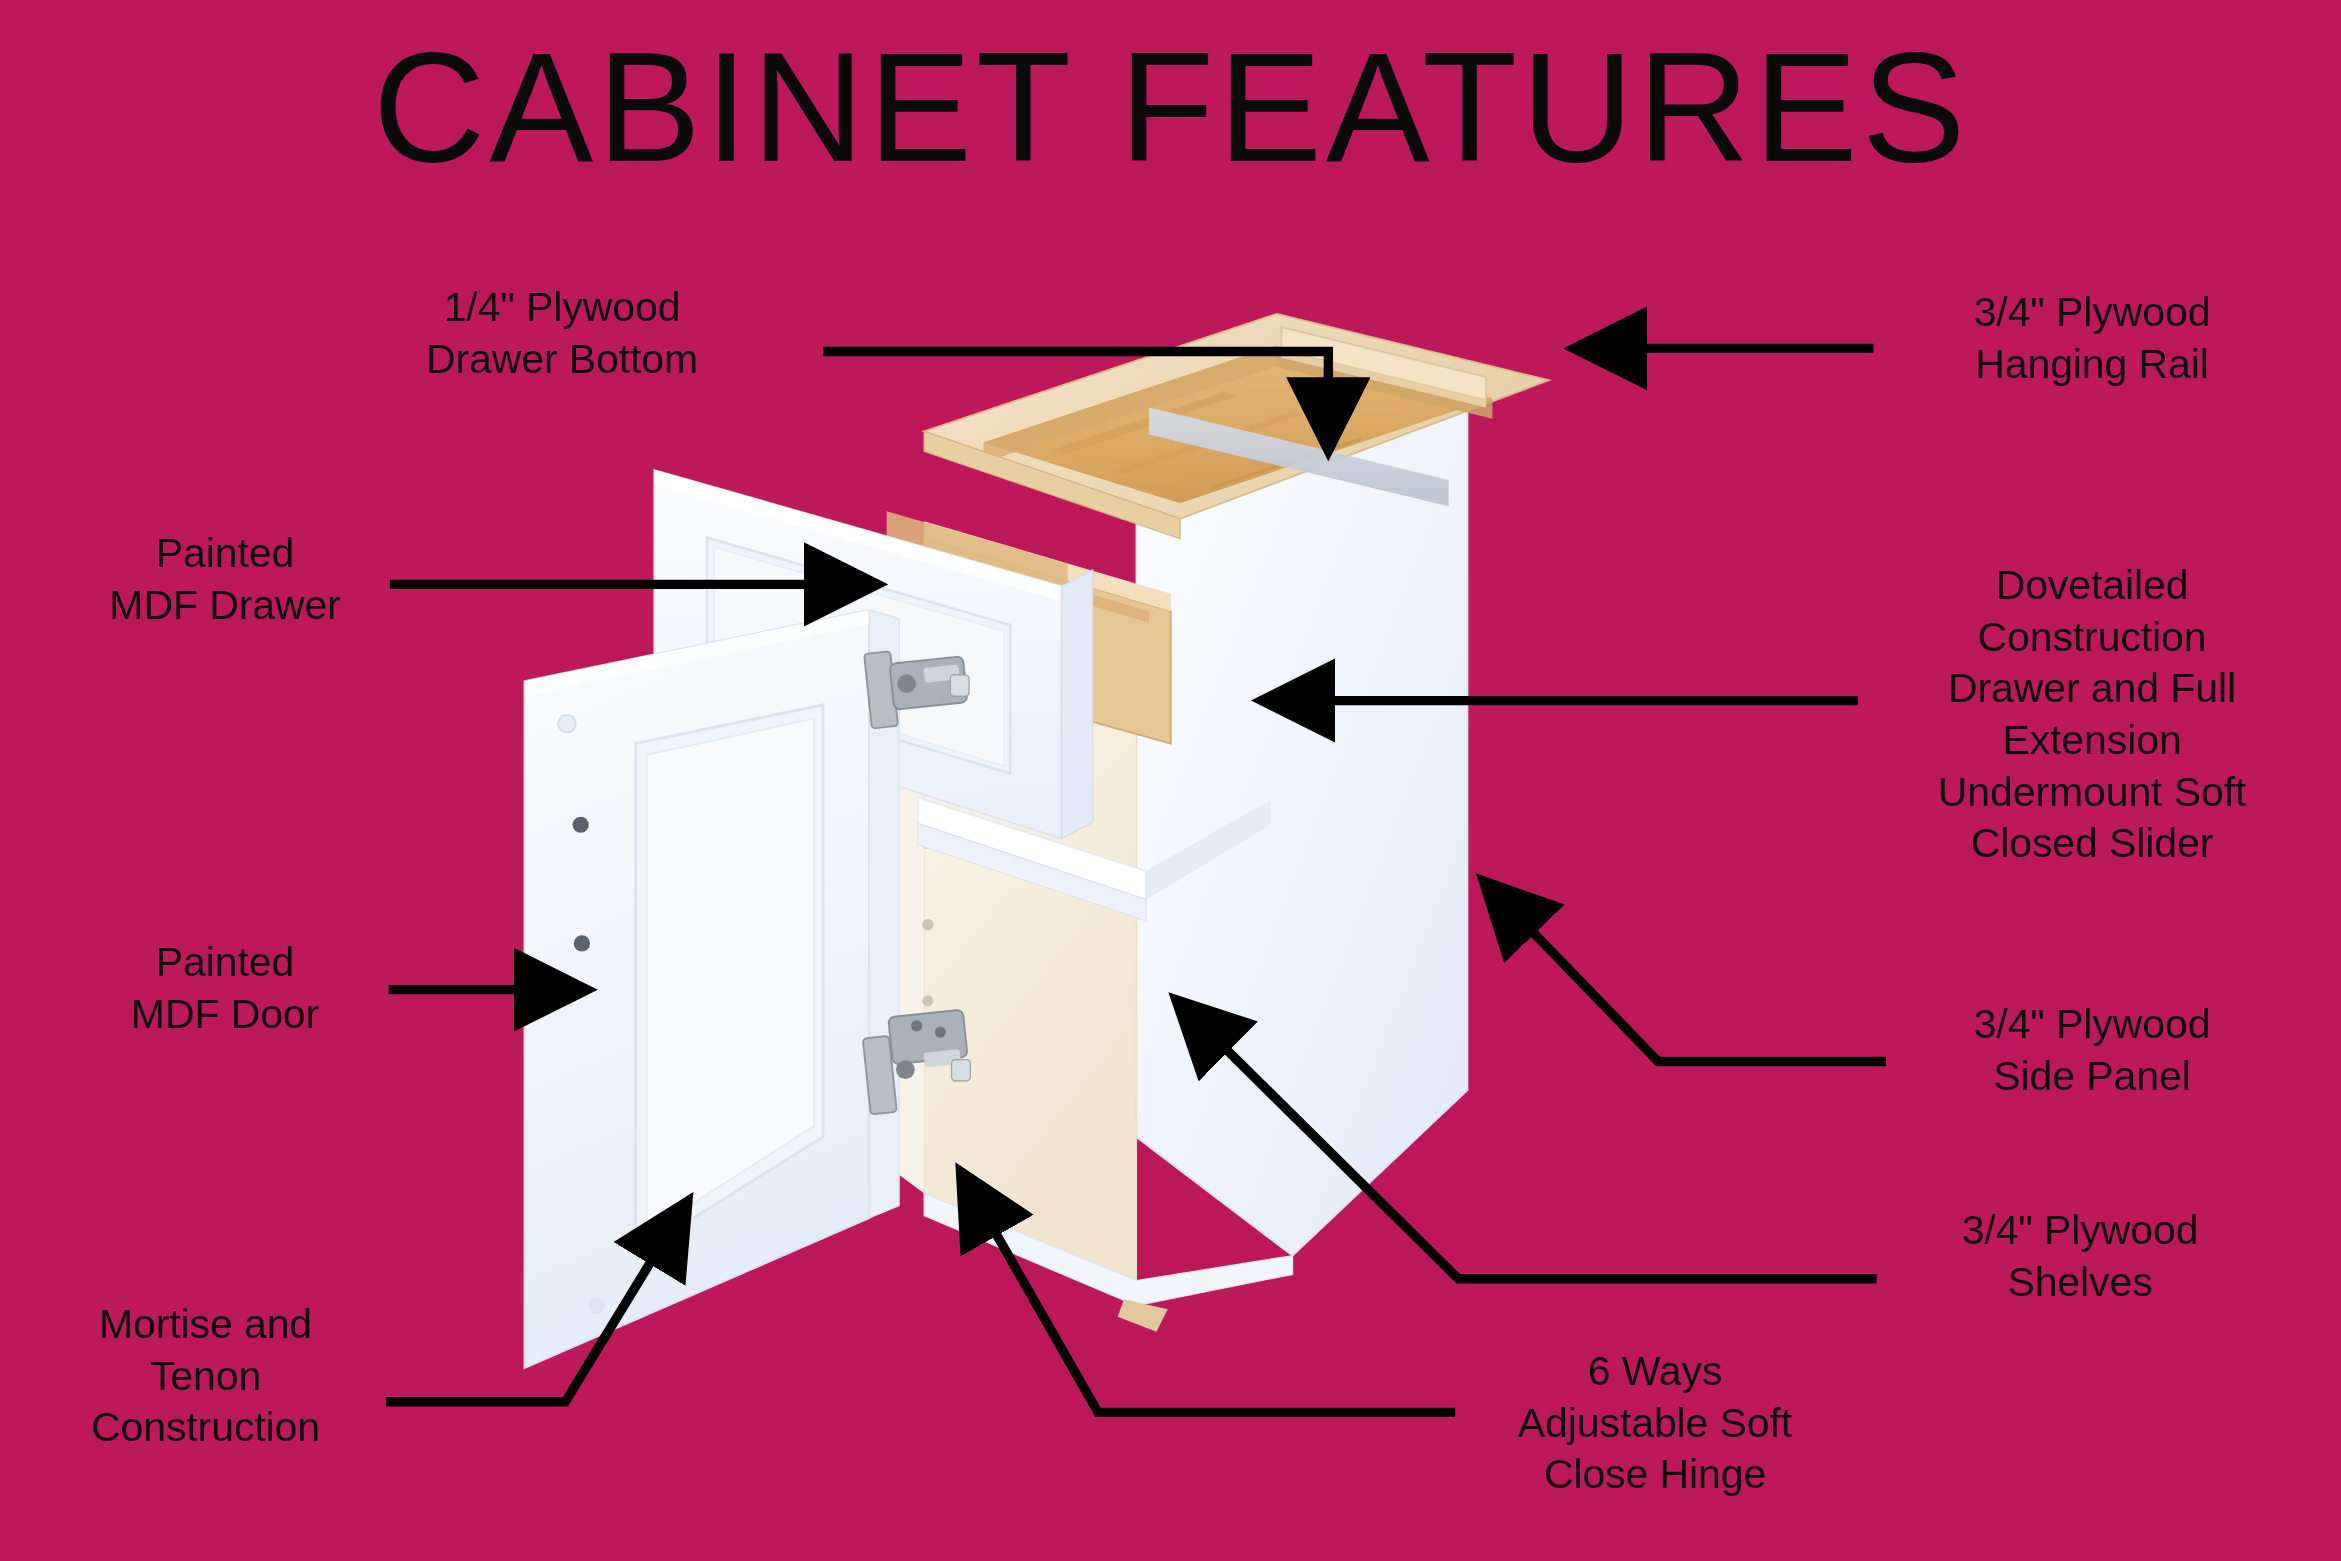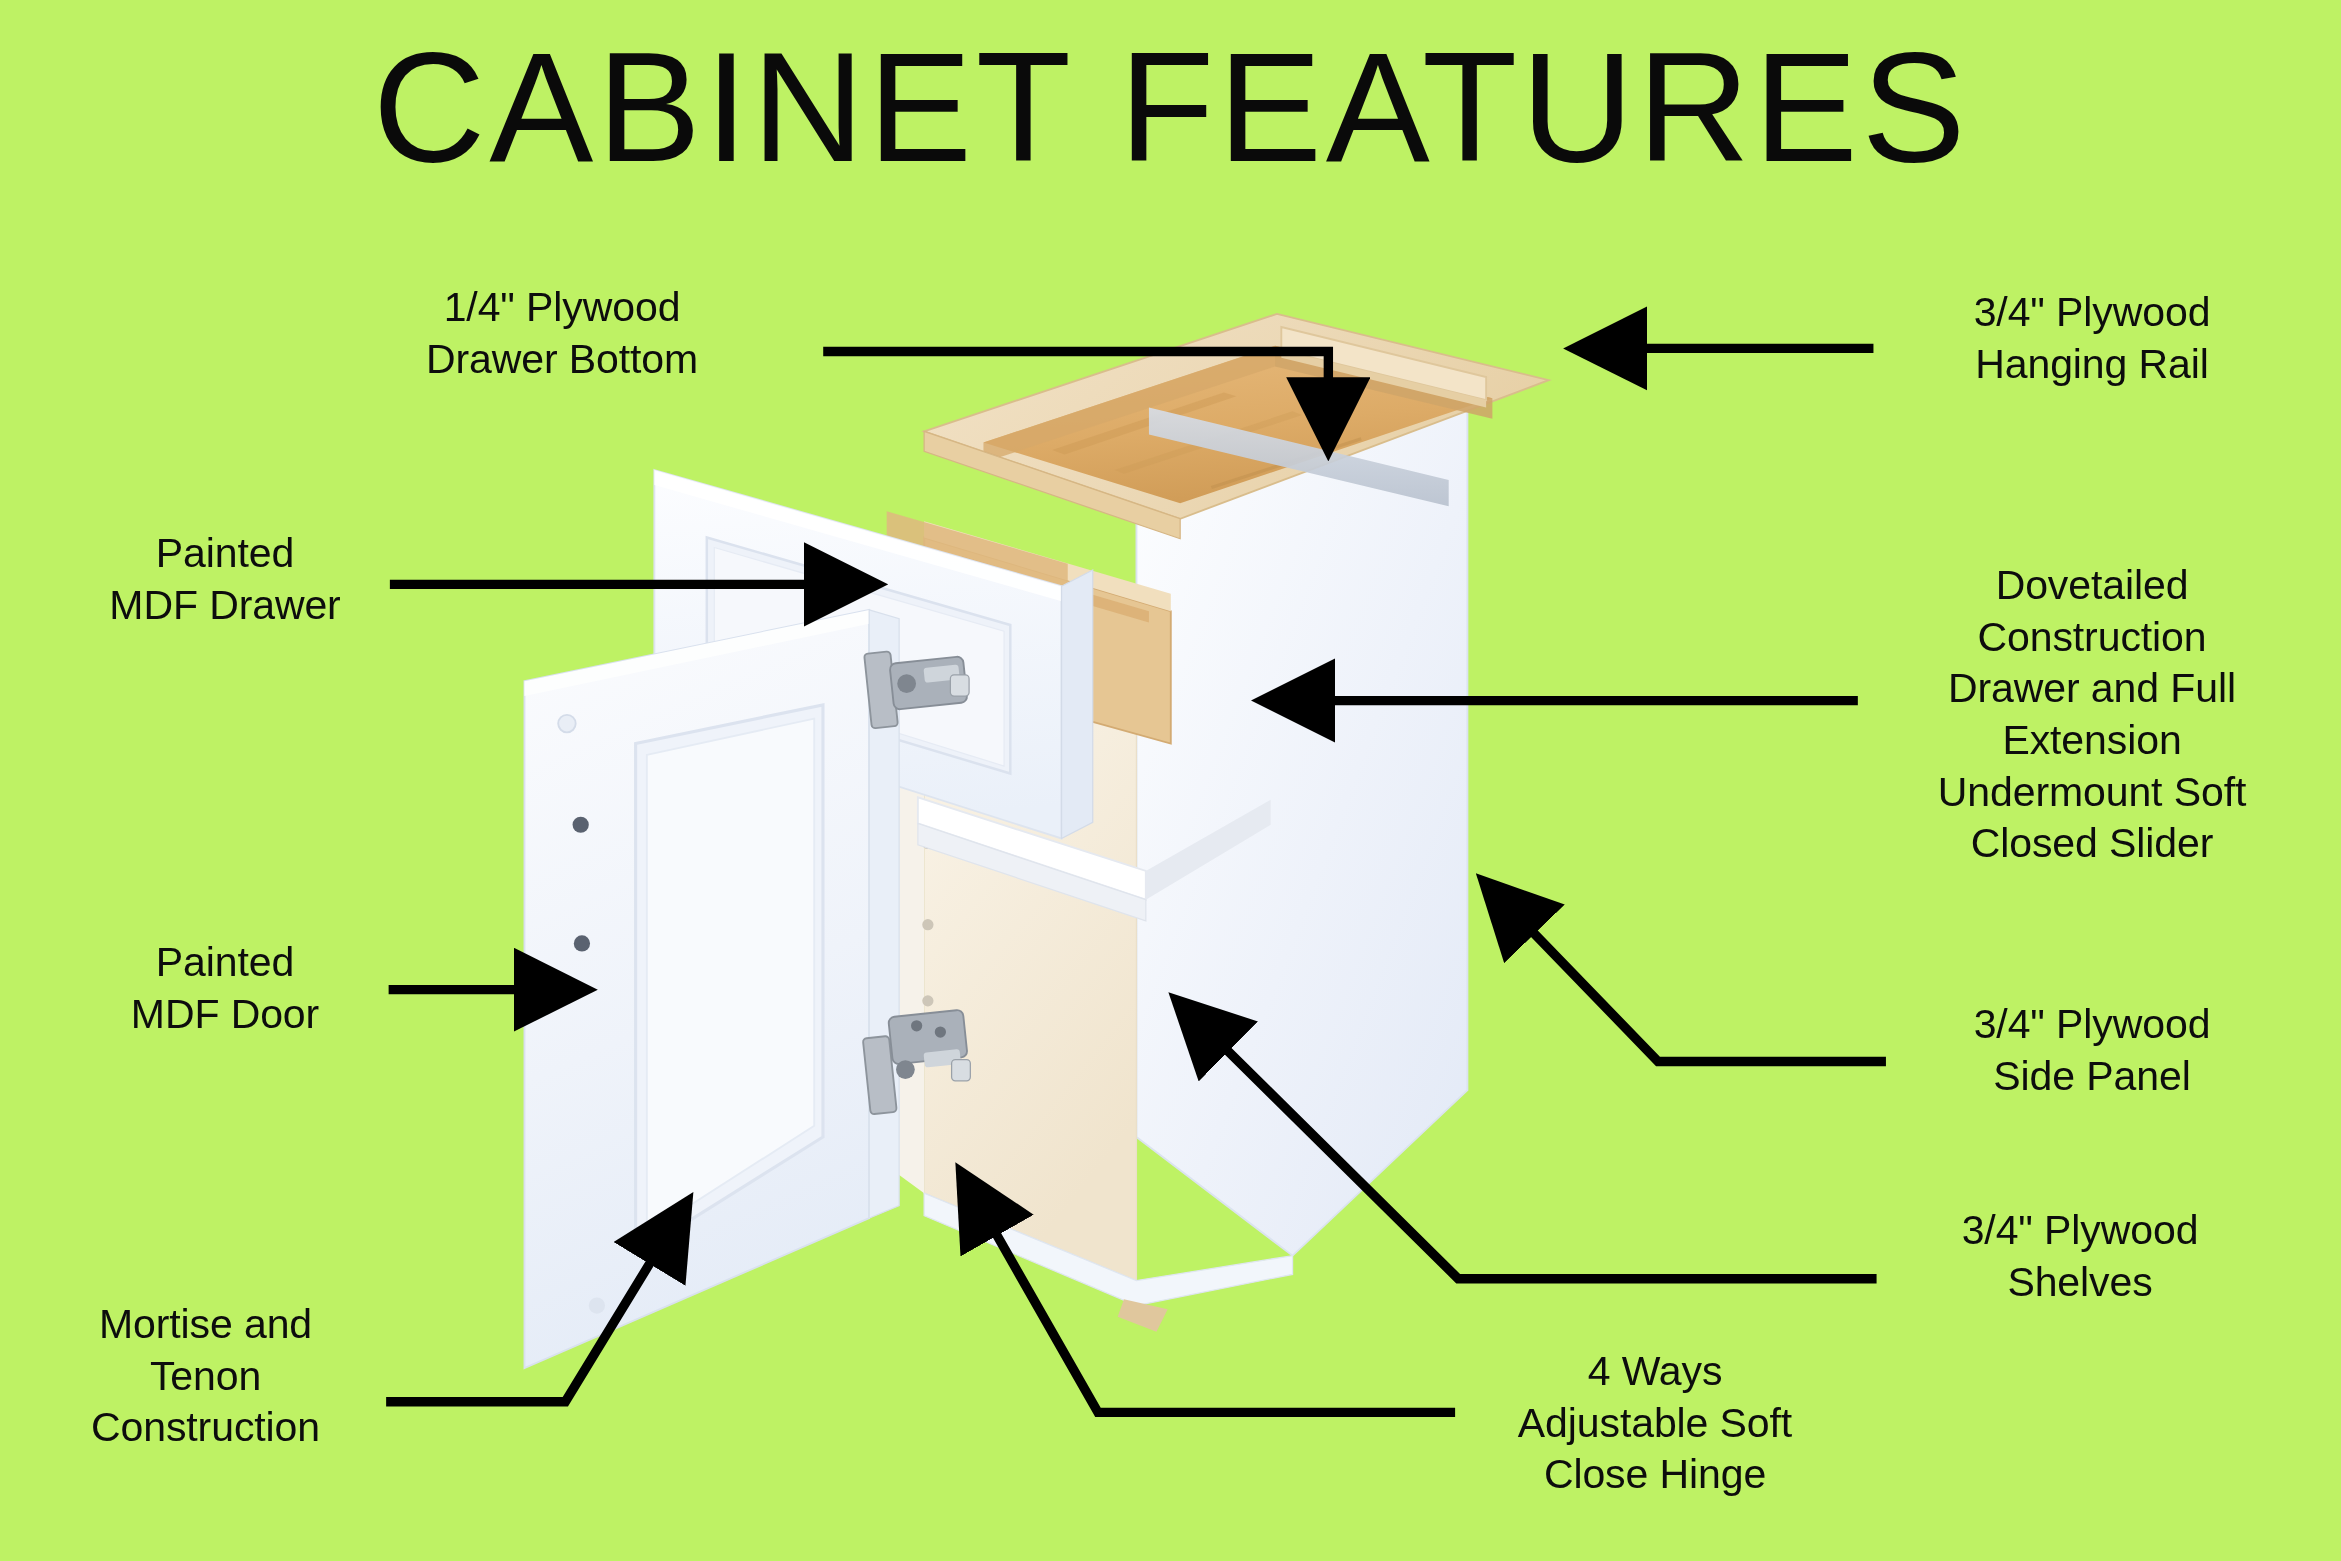--- a/index.html
+++ b/index.html
@@ -1,21 +1,21 @@
 <!DOCTYPE html>
 <html style="font-size:10px"><head>
 <meta charset="utf-8">
 <style>
   html,body{margin:0;padding:0;background:#fff;}
   body{
     width:2342px;height:1561px;position:relative;overflow:hidden;
     font-family:"Liberation Sans", sans-serif;color:#000;
     -webkit-font-smoothing:antialiased;
   }
-  #stage{position:absolute;inset:0;width:2342px;height:1561px;background:#bef264;}
+  #stage{position:absolute;inset:0;width:2342px;height:1561px;background:#be185d;}
 
   
   #title{
     position:absolute;left:0;top:26px;width:2342px;text-align:center;
     font-size:156px;line-height:1.05;font-weight:300;letter-spacing:3.7px;
     color:#0a0a0a;white-space:nowrap;
   }
 
   
   .callout{
@@ -228,21 +228,21 @@
   <div class="callout r" id="rb-dovetail">Dovetailed
 Construction
 Drawer and Full
 Extension
 Undermount Soft
 Closed Slider</div>
   <div class="callout r" id="rb-side-panel">3/4" Plywood
 Side Panel</div>
   <div class="callout r" id="rb-shelves">3/4" Plywood
 Shelves</div>
-  <div class="callout r" id="rb-hinge">4 Ways
+  <div class="callout r" id="rb-hinge">6 Ways
 Adjustable Soft
 Close Hinge</div>
 
   <svg id="arrows" viewBox="0 0 3750 2500" xmlns="http://www.w3.org/2000/svg">
     <defs>
       <marker id="ah" markerWidth="9" markerHeight="9" refX="7.2" refY="4.5" orient="auto" markerUnits="strokeWidth">
         <path d="M0,0 L9,4.5 L0,9 Z" fill="#000000"></path>
       </marker>
     </defs>
 

